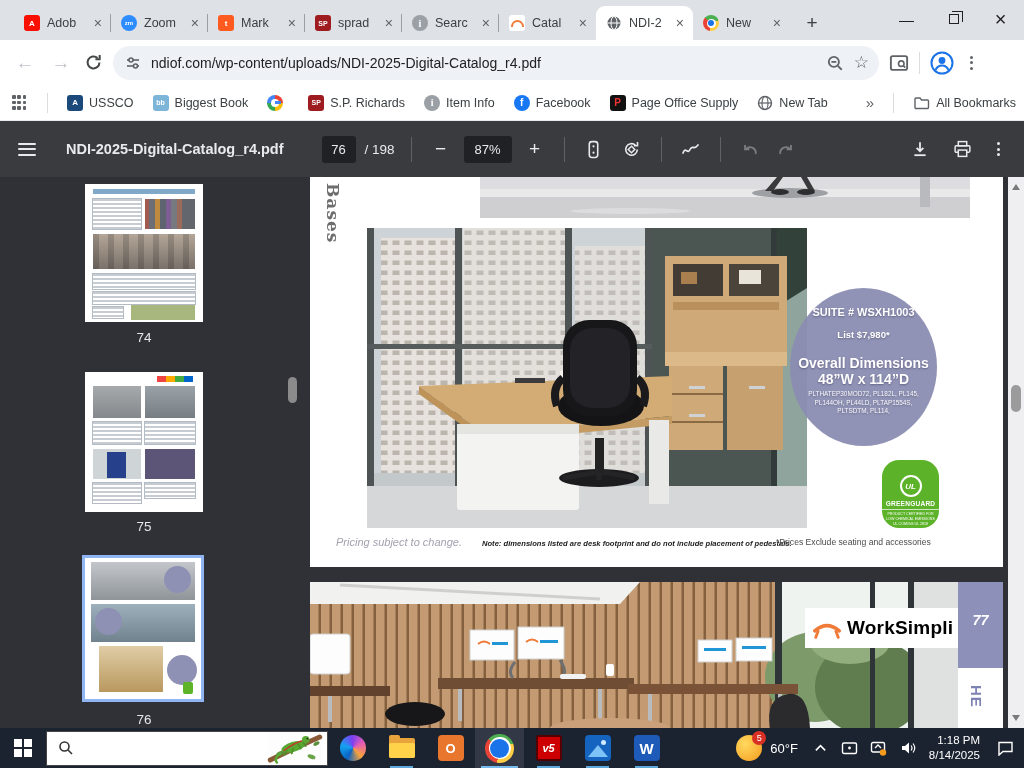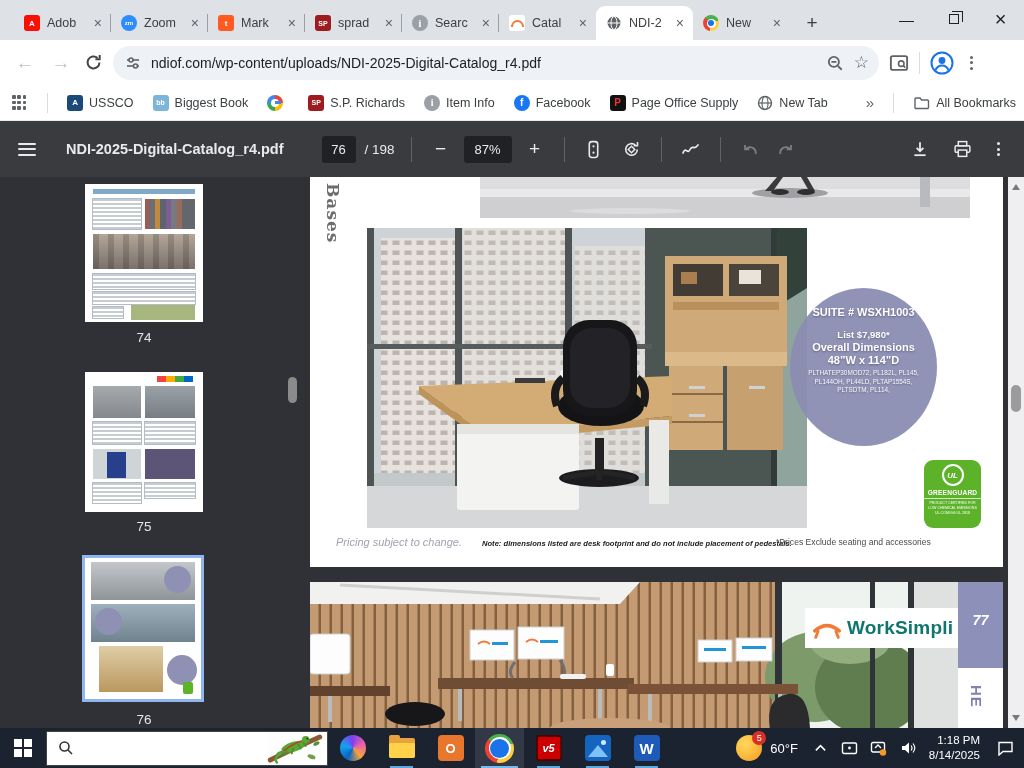--- a/index.html
+++ b/index.html
@@ -81,33 +81,33 @@
   .sb-scroll{position:absolute;left:288px;top:200px;width:9px;height:26px;border-radius:5px;background:#8b8b8b}
 
   .page76{position:absolute;left:310px;top:0;width:693px;height:390px;background:#fff}
   .bases{position:absolute;left:13px;top:6px;writing-mode:vertical-rl;font-family:"DejaVu Serif","Liberation Serif",serif;font-weight:bold;font-size:17px;color:#6d6d6d;letter-spacing:1px}
   .topstrip{position:absolute;left:170px;top:0;width:490px;height:41px}
   .mainphoto{position:absolute;left:57px;top:51px;width:440px;height:300px}
   .bubble{position:absolute;left:480px;top:111px;width:147px;height:158px;border-radius:50%;background:rgba(139,141,178,.95);color:#fff;text-align:center;padding-top:13px;text-shadow:0 1px 2px rgba(40,40,70,.45)}
   .bub-t{font-size:13.5px;font-weight:bold;line-height:1.07}
   .bub-suite{font-size:11px;font-weight:bold;margin-top:5px}
   .bub-list{font-size:9.5px;font-weight:bold;margin-top:11px}
-  .bub-dims{font-size:11px;font-weight:bold;margin-top:1px;line-height:1.15}
+  .bub-dims{font-size:14px;font-weight:bold;margin-top:15px;line-height:1.15}
   .bub-parts{font-size:6.4px;margin:3px auto 0;width:118px;line-height:1.3;opacity:.95}
-  .gg{position:absolute;left:614px;top:283px;width:57px;height:68px;background:#5cb329;border-radius:9px;color:#fff;text-align:center;padding-top:4px}
+  .gg{position:absolute;left:572px;top:283px;width:57px;height:68px;background:#5cb329;border-radius:17px;color:#fff;text-align:center;padding-top:15px}
   .gg-ul{width:22px;height:22px;border:2px solid #fff;border-radius:50%;margin:0 auto;font-size:8px;font-weight:bold;font-style:italic;display:flex;align-items:center;justify-content:center}
   .gg-name{font-size:6.6px;font-weight:bold;letter-spacing:.2px;margin-top:3px}
   .gg-cert{font-size:3.6px;line-height:1.35;margin-top:2px;padding:0 3px;border-top:1px solid rgba(255,255,255,.7);padding-top:2px}
   .foot-pricing{position:absolute;left:26px;top:359px;font-style:italic;font-size:11px;color:#a2a2b0}
   .foot-note{position:absolute;left:172px;top:362px;width:312px;font-size:7.6px;font-weight:bold;font-style:italic;color:#1c1c1c}
   .foot-prices{position:absolute;left:466px;top:360px;font-size:8.6px;color:#4a4a4a}
 
   .page77{position:absolute;left:310px;top:405px;width:693px;height:146px;background:#fff;overflow:hidden}
   .ws-logo{position:absolute;left:495px;top:26px;width:153px;height:40px;background:#fff;display:flex;align-items:center;gap:5px;padding-left:7px}
-  .ws-text{font-size:19px;font-weight:bold;color:#0f766e;letter-spacing:.2px}
+  .ws-text{font-size:19px;font-weight:bold;color:#000000;letter-spacing:.2px}
   .p77tab{position:absolute;left:648px;top:0;width:45px;height:86px;background:#8d90b8;color:#fff;text-align:center;font-size:14.5px;font-weight:bold;font-style:italic;padding-top:30px}
   .p77he{position:absolute;left:658px;top:103px;writing-mode:vertical-rl;color:#7f83b3;font-weight:bold;font-size:15px;letter-spacing:1px}
 
   .vscroll{position:absolute;right:0;top:0;width:16px;height:100%;background:#efeff1}
   .arr-up{position:absolute;left:3.5px;top:7px;width:0;height:0;border-left:4.5px solid transparent;border-right:4.5px solid transparent;border-bottom:6px solid #7a7a7a}
   .arr-dn{position:absolute;left:3.5px;bottom:7px;width:0;height:0;border-left:4.5px solid transparent;border-right:4.5px solid transparent;border-top:6px solid #7a7a7a}
   .v-thumb{position:absolute;left:3px;top:208px;width:10px;height:27px;border-radius:6px;background:#9b9b9b}
 
   
   .taskbar{position:absolute;left:0;top:728px;width:100%;height:40px;background:#1b2230;display:flex;align-items:center;color:#fff}

